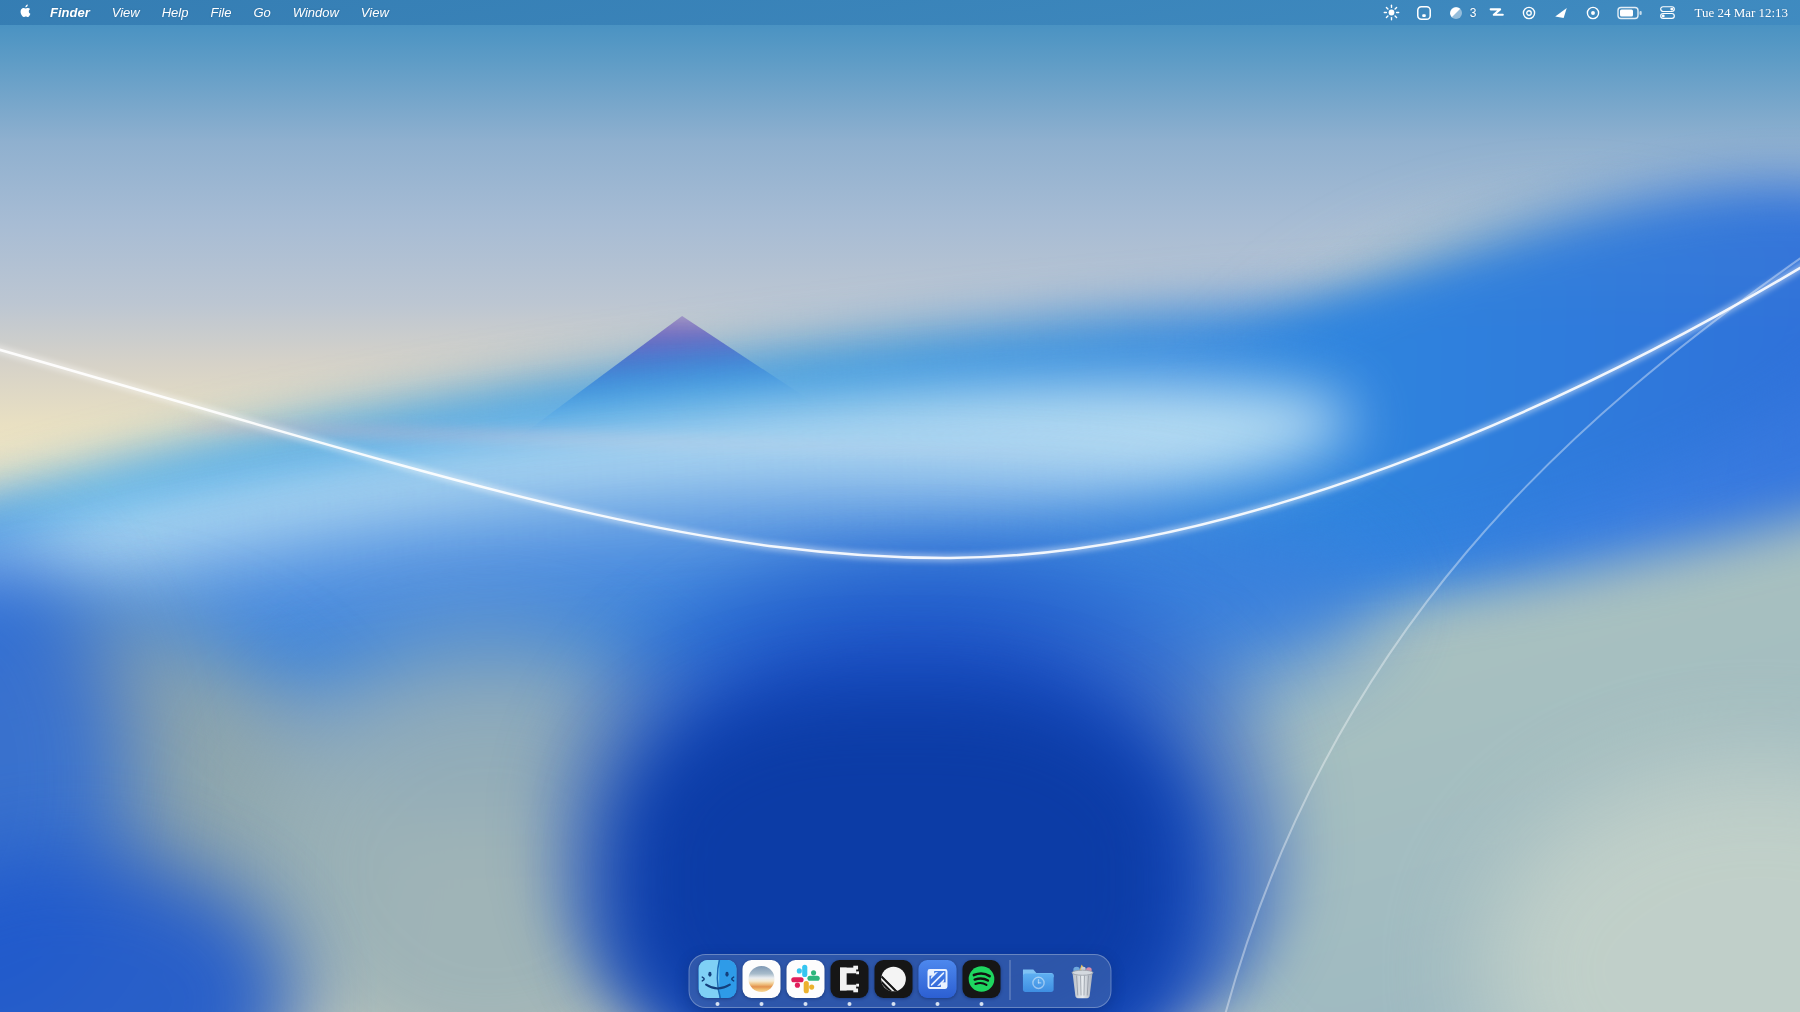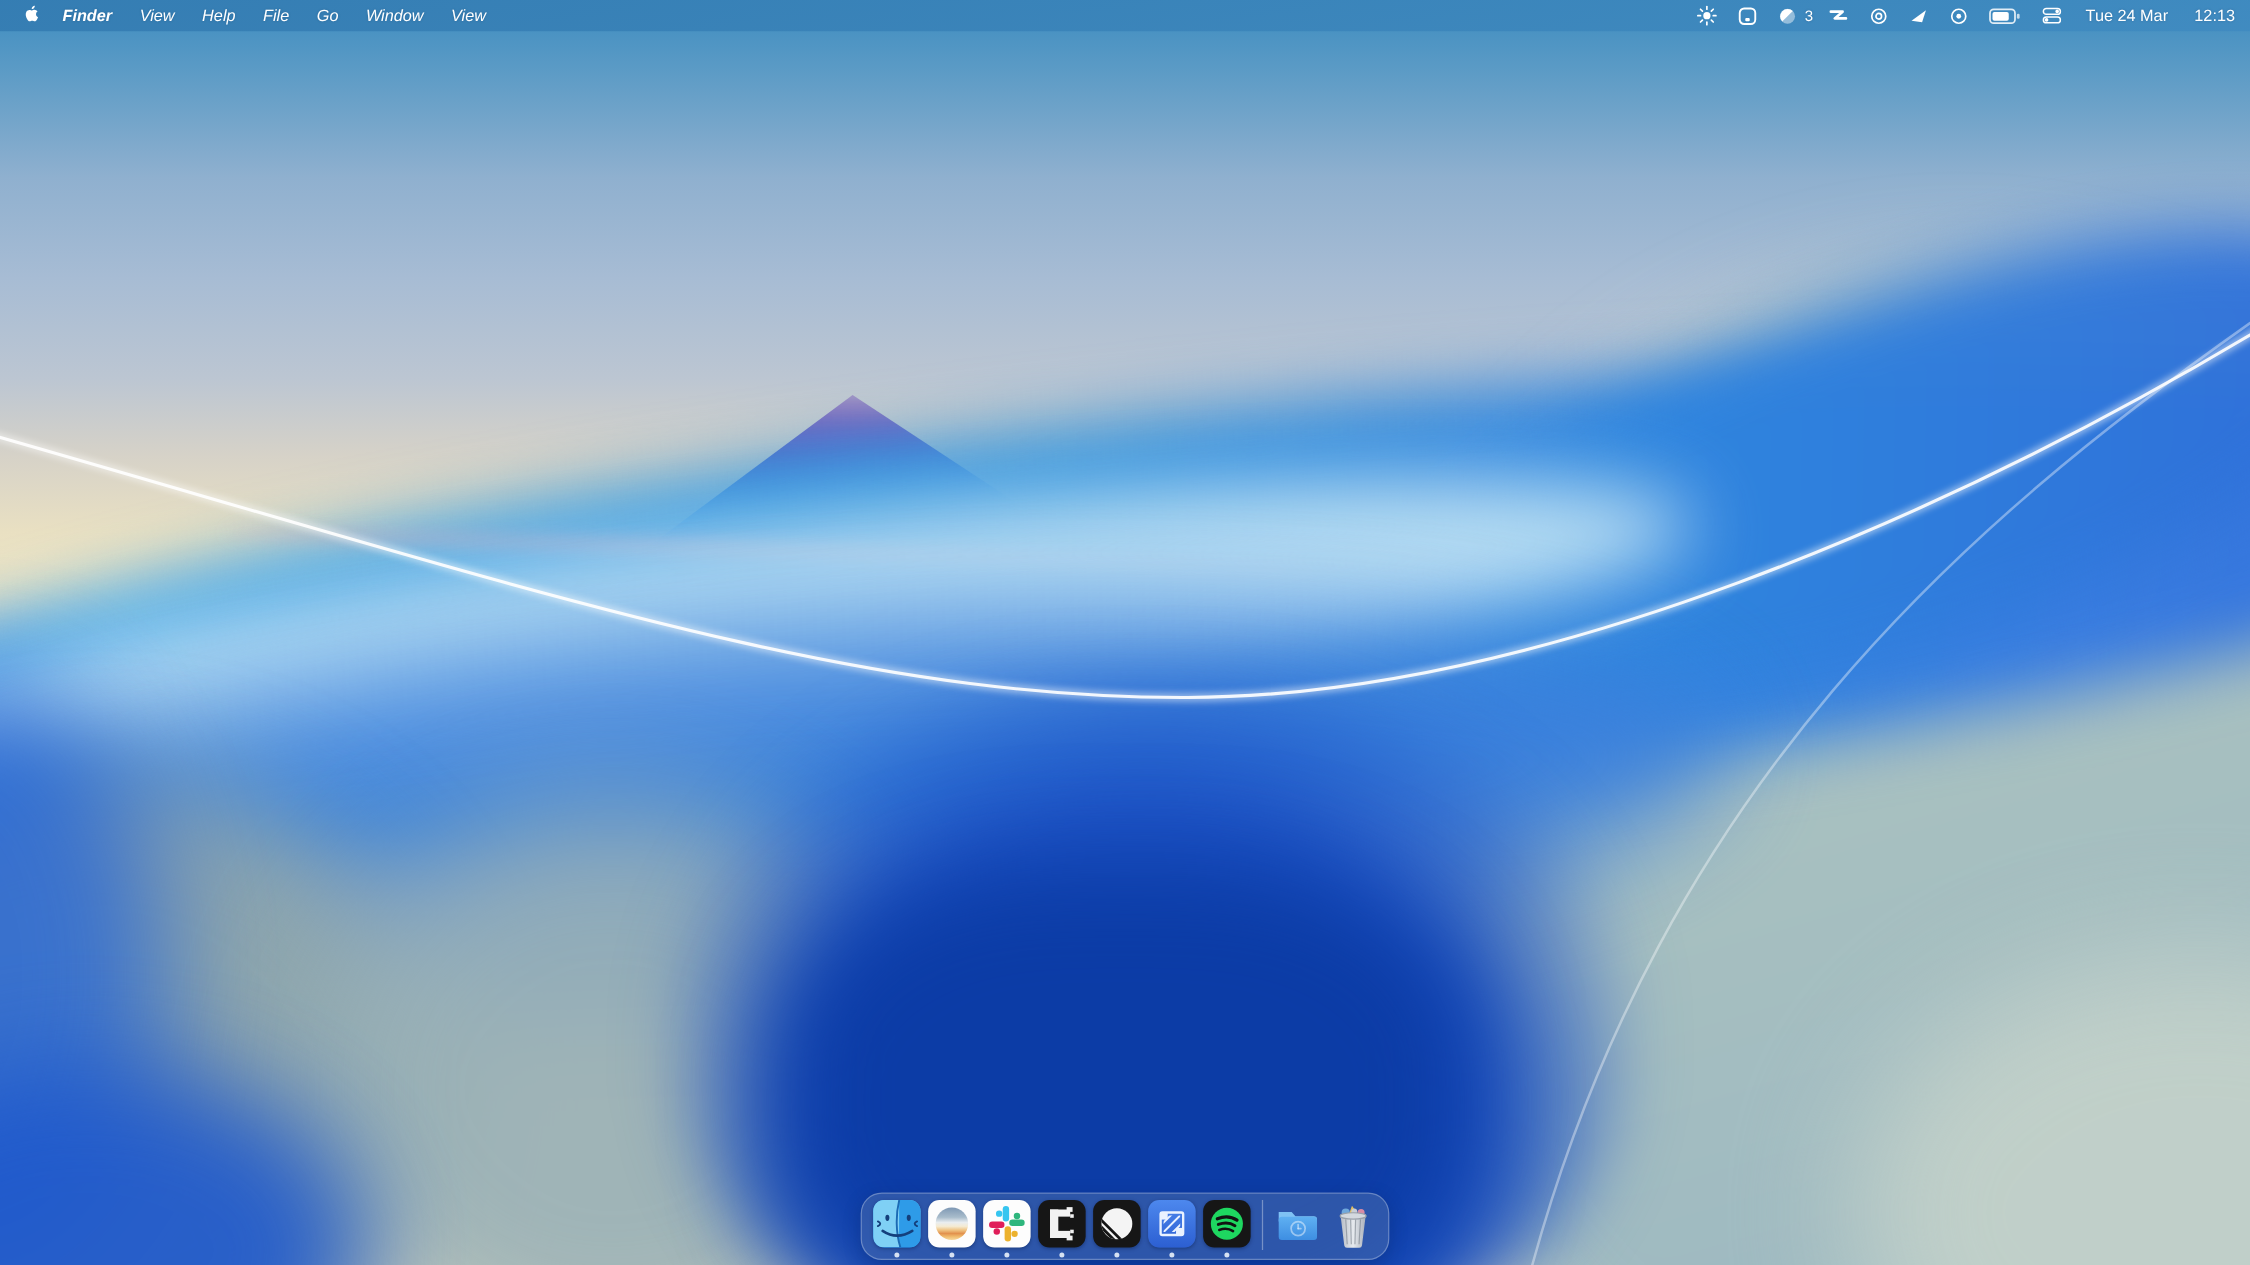--- a/index.html
+++ b/index.html
@@ -54,21 +54,21 @@
     background:linear-gradient(to right, rgba(52,124,178,.92), rgba(63,138,192,.88));
     display:flex; align-items:center; justify-content:space-between;
     color:#fff; font-size:13px; text-shadow:0 0 2px rgba(0,40,80,.25); z-index:50; }
   .mb-left { display:flex; align-items:center; gap:0; padding-left:14px; }
   .mb-item { padding:0 11px; height:25px; display:flex; align-items:center; cursor:default;font-style:italic; }
   .mb-item.app { font-weight:bold; }
   .apple { padding:0 8px 0 4px; display:flex; align-items:center; }
   .mb-right { display:flex; align-items:center; gap:4px; padding-right:12px; }
   .st-icon { height:25px; display:flex; align-items:center; padding:0 6px; }
   .st-badge { font-size:12px; margin-left:-4px; padding-right:2px; }
-  .clock { display:flex; gap:21px; padding-left:8px; font-size:13px; }
+  .clock { display:flex; gap:3px; padding-left:8px; font-size:13px;font-family:Liberation Serif, serif; }
 
   
   #dock { position:absolute; left:50%; bottom:4px; transform:translateX(-50%);
     height:54px; padding:5px 9px 2px 9px; border-radius:17px;
     background:rgba(96,126,176,.40); border:1px solid rgba(255,255,255,.28);
     box-shadow:0 4px 14px rgba(10,30,70,.25);
     display:flex; align-items:flex-start; gap:6px; z-index:60; }
   .dock-item { position:relative; width:38px; height:47px; cursor:pointer; }
   .app-tile { width:38px; height:38px; border-radius:9px; overflow:hidden; position:relative;
     box-shadow:0 1px 3px rgba(0,20,60,.35); }

